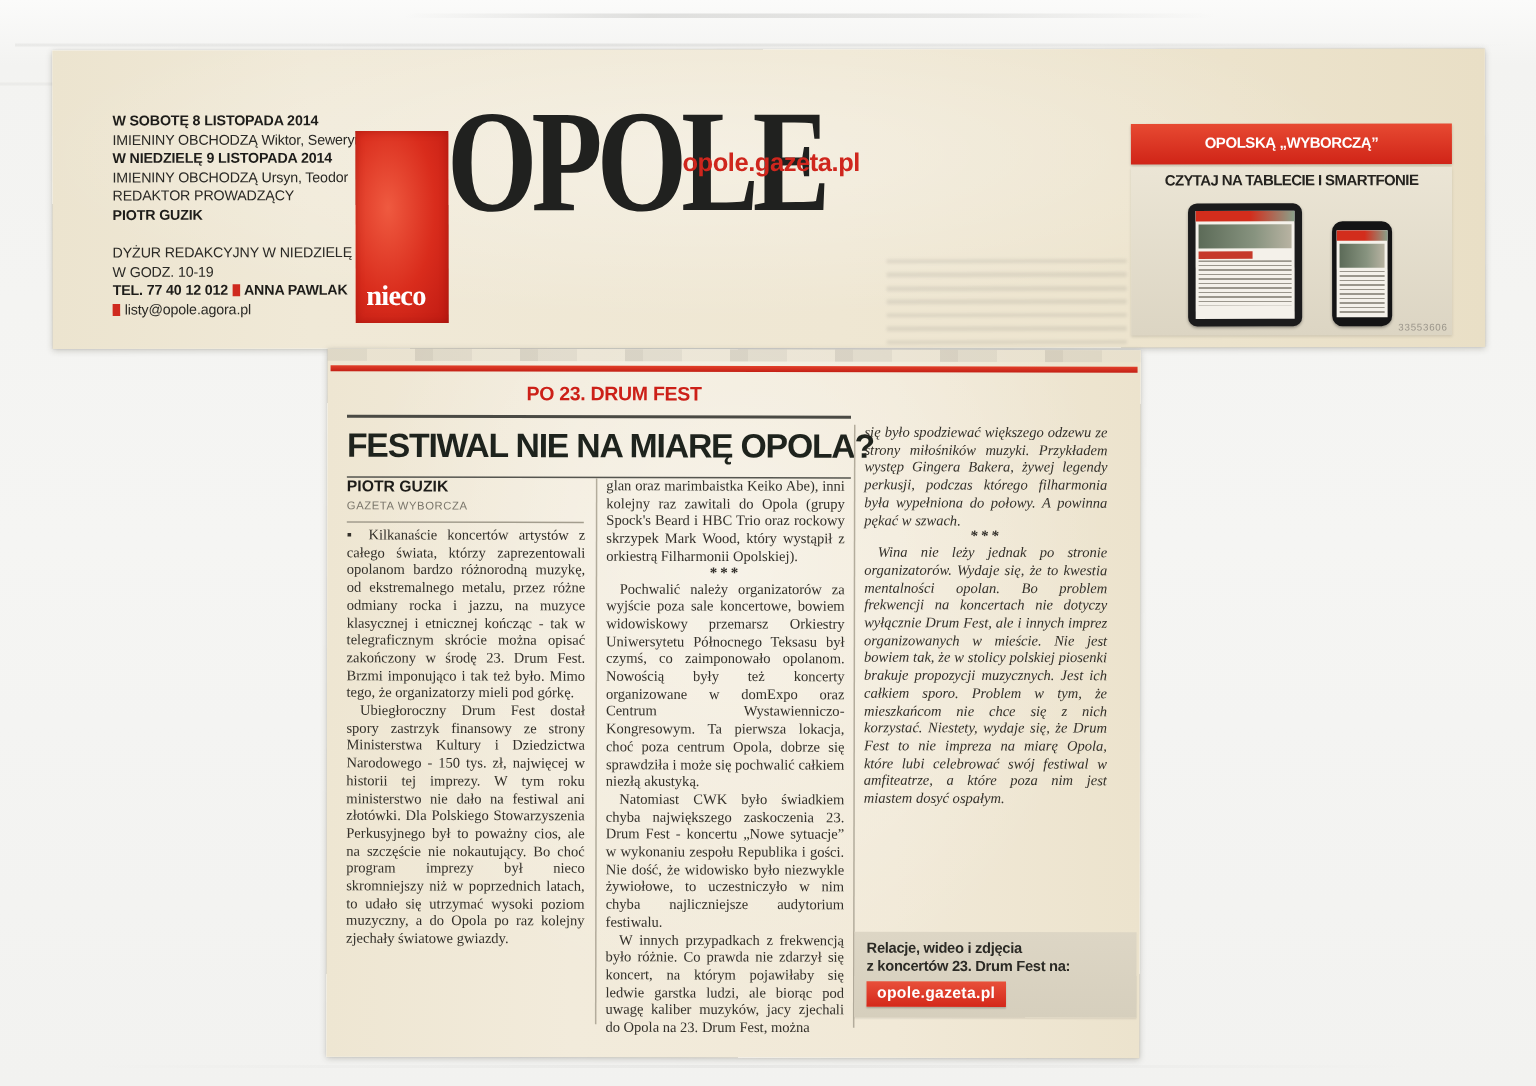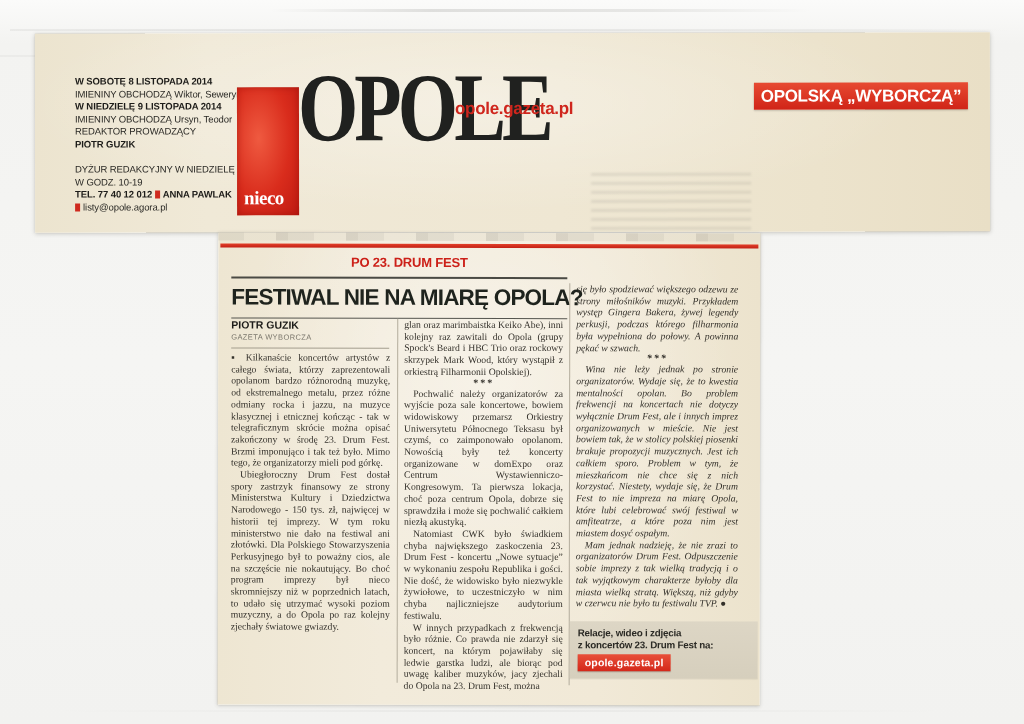--- a/index.html
+++ b/index.html
@@ -37,21 +37,21 @@
     background:radial-gradient(ellipse at 35% 40%, #ef5a40, #d92c1c 55%, #bf1a12 100%);
     box-shadow:inset 0 0 6px rgba(120,10,5,.4);}
   .gazeta-box .brand{position:absolute;left:7px;bottom:6px;color:#fff;font-family:"Liberation Serif",serif;font-weight:bold;font-size:19px;letter-spacing:-.5px;}
   .opole-title{position:absolute;left:263px;top:26px;font-family:"Liberation Serif",serif;font-weight:bold;font-size:97px;line-height:1;color:#20211f;letter-spacing:-5px;transform:scaleX(.80);transform-origin:left top;}
   .site-url{position:absolute;left:420px;top:66px;font-size:17px;font-weight:bold;color:#cf261d;letter-spacing:-.3px;}
   .ghost{position:absolute;left:556px;top:140px;width:160px;height:78px;opacity:.18;filter:blur(1px);
     background:repeating-linear-gradient(180deg,#8e8c84 0 3px,transparent 3px 9px);}
   
   .promo{position:absolute;left:719px;top:50px;width:214px;height:142px;}
   .promo .banner{height:27px;background:linear-gradient(180deg,#e74a32,#d02417);display:flex;align-items:center;justify-content:center;
-    color:#fff;font-weight:bold;font-size:17px;letter-spacing:-.3px;box-shadow:0 1px 2px rgba(0,0,0,.2);}
+    color:#fff;font-weight:bold;font-size:10px;letter-spacing:-.3px;box-shadow:0 1px 2px rgba(0,0,0,.2);}
   .promo .panel{position:relative;height:112px;margin-top:2px;background:linear-gradient(180deg,#ebe5d5,#dcd5c3);box-shadow:0 1px 2px rgba(0,0,0,.12);}
   .promo .sub{text-align:center;padding-top:4px;font-weight:bold;font-size:10px;letter-spacing:-.4px;color:#25231f;}
   .tablet{position:absolute;left:38px;top:24px;width:76px;height:82px;background:#1b1b1c;border-radius:6px;box-shadow:0 1px 2px rgba(0,0,0,.35);}
   .tablet .scr{position:absolute;inset:5px;background:#f4f1ea;overflow:hidden;}
   .phone{position:absolute;left:134px;top:36px;width:40px;height:70px;background:#141415;border-radius:7px;box-shadow:0 1px 2px rgba(0,0,0,.35);}
   .phone .scr{position:absolute;inset:6px 3px;background:#f4f1ea;overflow:hidden;}
   .mini-head{height:7px;background:linear-gradient(90deg,#d32d1c 55%,#8aa08a);}
   .mini-photo{height:16px;margin:2px 2px;background:linear-gradient(90deg,#5c6b58,#87937f 60%,#b8b3a2);}
   .mini-lines{margin:1px 2px;height:30px;background:repeating-linear-gradient(180deg,#9a968c 0 1px,transparent 1px 3px);}
   .mini-red{height:5px;margin:1px 2px;background:#c6392a;width:55%;}
@@ -105,20 +105,39 @@
 
   <div class="gazeta-box">
     <span class="brand">nieco</span>
   </div>
   <div class="opole-title">OPOLE</div>
   <div class="site-url">opole.gazeta.pl</div>
   <div class="ghost"></div>
 
   <div class="promo">
     <div class="banner">OPOLSKĄ „WYBORCZĄ”</div>
+    <div class="panel">
+      <div class="sub">CZYTAJ NA TABLECIE I SMARTFONIE</div>
+      <div class="tablet">
+        <div class="scr">
+          <div class="mini-head"></div>
+          <div class="mini-photo"></div>
+          <div class="mini-red"></div>
+          <div class="mini-lines"></div>
+        </div>
+      </div>
+      <div class="phone">
+        <div class="scr">
+          <div class="mini-head"></div>
+          <div class="mini-photo"></div>
+          <div class="mini-lines"></div>
+        </div>
+      </div>
+      <div class="code">33553606</div>
+    </div>
   </div>
 </div>
 
 <div class="clip article-clip">
   <div class="cut-strip"></div>
   <div class="red-rule"></div>
   <div class="kicker">PO 23. DRUM FEST</div>
 
   <div class="headline-block">
     <div class="headline">FESTIWAL NIE NA MIARĘ OPOLA?</div>
@@ -140,21 +159,20 @@
       <p class="para cont">glan oraz marimbaistka Keiko Abe), inni kolejny raz zawitali do Opola (grupy Spock's Beard i HBC Trio oraz rockowy skrzypek Mark Wood, który wystąpił z orkiestrą Filharmonii Opolskiej).</p>
       <p class="para sep">***</p>
       <p class="para p">Pochwalić należy organizatorów za wyjście poza sale koncertowe, bowiem widowiskowy przemarsz Orkiestry Uniwersytetu Północnego Teksasu był czymś, co zaimponowało opolanom. Nowością były też koncerty organizowane w domExpo oraz Centrum Wystawienniczo-Kongresowym. Ta pierwsza lokacja, choć poza centrum Opola, dobrze się sprawdziła i może się pochwalić całkiem niezłą akustyką.</p>
       <p class="para p">Natomiast CWK było świadkiem chyba największego zaskoczenia 23. Drum Fest - koncertu „Nowe sytuacje” w wykonaniu zespołu Republika i gości. Nie dość, że widowisko było niezwykle żywiołowe, to uczestniczyło w nim chyba najliczniejsze audytorium festiwalu.</p>
       <p class="para p">W innych przypadkach z frekwencją było różnie. Co prawda nie zdarzył się koncert, na którym pojawiłaby się ledwie garstka ludzi, ale biorąc pod uwagę kaliber muzyków, jacy zjechali do Opola na 23. Drum Fest, można</p>
     </div>
   <div class="col col3">
       <p class="para cont">się było spodziewać większego odzewu ze strony miłośników muzyki. Przykładem występ Gingera Bakera, żywej legendy perkusji, podczas którego filharmonia była wypełniona do połowy. A powinna pękać w szwach.</p>
       <p class="para sep">***</p>
       <p class="para p">Wina nie leży jednak po stronie organizatorów. Wydaje się, że to kwestia mentalności opolan. Bo problem frekwencji na koncertach nie dotyczy wyłącznie Drum Fest, ale i innych imprez organizowanych w mieście. Nie jest bowiem tak, że w stolicy polskiej piosenki brakuje propozycji muzycznych. Jest ich całkiem sporo. Problem w tym, że mieszkańcom nie chce się z nich korzystać. Niestety, wydaje się, że Drum Fest to nie impreza na miarę Opola, które lubi celebrować swój festiwal w amfiteatrze, a które poza nim jest miastem dosyć ospałym.</p>
-      <p class="para p">Mam jednak nadzieję, że nie zrazi to organizatorów Drum Fest. Odpuszczenie sobie imprezy z tak wielką tradycją i o tak wyjątkowym charakterze byłoby dla miasta wielką stratą. Większą, niż gdyby w czerwcu nie było tu festiwalu TVP. ●</p>
     </div>
 
   <div class="infobox">
     <div class="l">Relacje, wideo i zdjęcia</div>
     <div class="l">z koncertów 23. Drum Fest na:</div>
     <div class="link">opole.gazeta.pl</div>
   </div>
 </div>
 
 </body></html>

